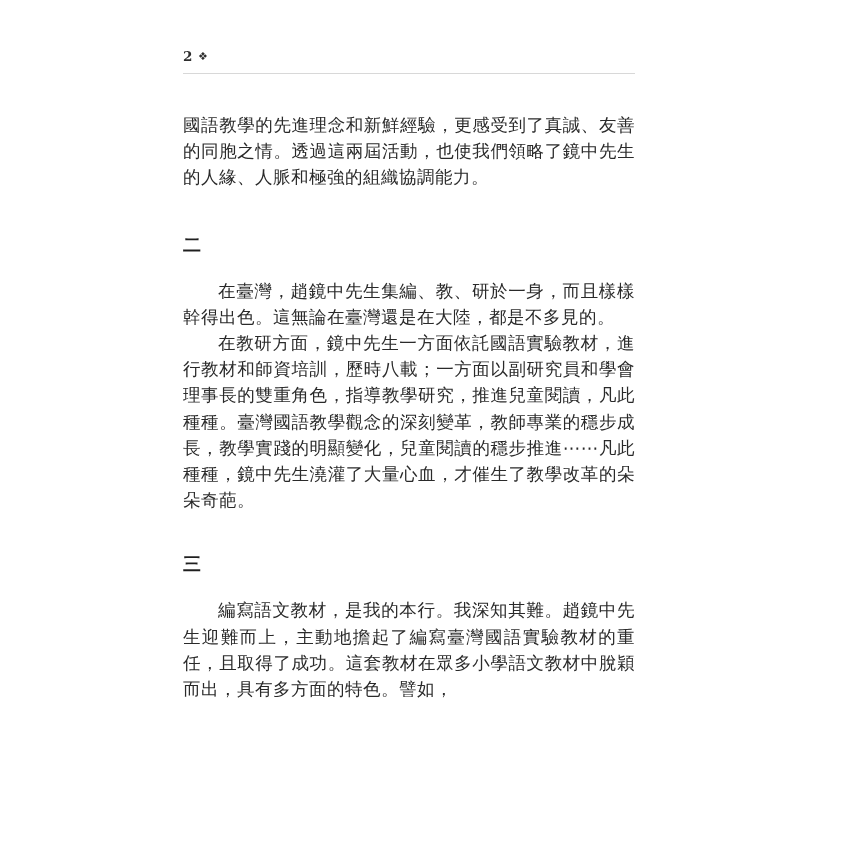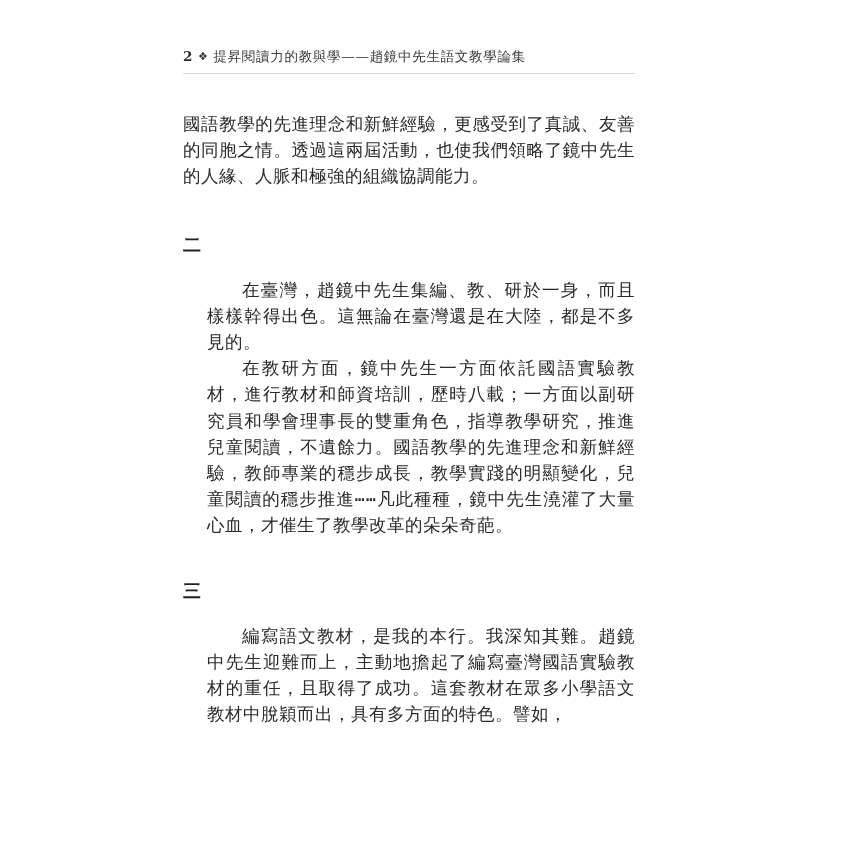--- a/index.html
+++ b/index.html
@@ -76,25 +76,24 @@
   }
 
   p.para {
     margin: 0;
     font-size: 17.5px;
     line-height: 26.2px;
     text-align: justify;
     text-justify: inter-character;
     letter-spacing: 0.5px;
     color: #2a2a2a;
-    font-family: Liberation Mono, monospace;
+    font-family: Liberation Serif, serif;
   }
   p.indent {
     text-indent: 2em;
-    margin-left: 24px;
   }
 
   .gap-lead {
     height: 41px;
   }
   .gap-section-top {
     height: 38px;
   }
 
   h2.section-num {
@@ -112,36 +111,35 @@
 </style>
 </head>
 <body>
 
 <div class="page">
 
   <div class="running-head">
     <div class="running-head-line">
       <span class="rh-folio">2</span>
       <span class="rh-orn">❖</span>
-      <span class="rh-title">提昇閱讀力的教與學——趙鏡中先生語文教學論集</span>
     </div>
   </div>
   <div class="rule"></div>
 
   <div class="column">
 
     <p class="para">國語教學的先進理念和新鮮經驗，更感受到了真誠、友善的同胞之情。透過這兩屆活動，也使我們領略了鏡中先生的人緣、人脈和極強的組織協調能力。</p>
 
     <div class="gap-lead"></div>
 
     <h2 class="section-num">二</h2>
     <div class="gap-after-section"></div>
 
     <p class="para indent">在臺灣，趙鏡中先生集編、教、研於一身，而且樣樣幹得出色。這無論在臺灣還是在大陸，都是不多見的。</p>
-    <p class="para indent">在教研方面，鏡中先生一方面依託國語實驗教材，進行教材和師資培訓，歷時八載；一方面以副研究員和學會理事長的雙重角色，指導教學研究，推進兒童閱讀，不遺餘力。國語教學的先進理念和新鮮經驗，教師專業的穩步成長，教學實踐的明顯變化，兒童閱讀的穩步推進⋯⋯凡此種種，鏡中先生澆灌了大量心血，才催生了教學改革的朵朵奇葩。</p>
+    <p class="para indent">在教研方面，鏡中先生一方面依託國語實驗教材，進行教材和師資培訓，歷時八載；一方面以副研究員和學會理事長的雙重角色，指導教學研究，推進兒童閱讀，凡此種種。臺灣國語教學觀念的深刻變革，教師專業的穩步成長，教學實踐的明顯變化，兒童閱讀的穩步推進⋯⋯凡此種種，鏡中先生澆灌了大量心血，才催生了教學改革的朵朵奇葩。</p>
 
     <div class="gap-section-top"></div>
 
     <h2 class="section-num">三</h2>
     <div class="gap-after-section"></div>
 
     <p class="para indent">編寫語文教材，是我的本行。我深知其難。趙鏡中先生迎難而上，主動地擔起了編寫臺灣國語實驗教材的重任，且取得了成功。這套教材在眾多小學語文教材中脫穎而出，具有多方面的特色。譬如，</p>
 
   </div>
 

